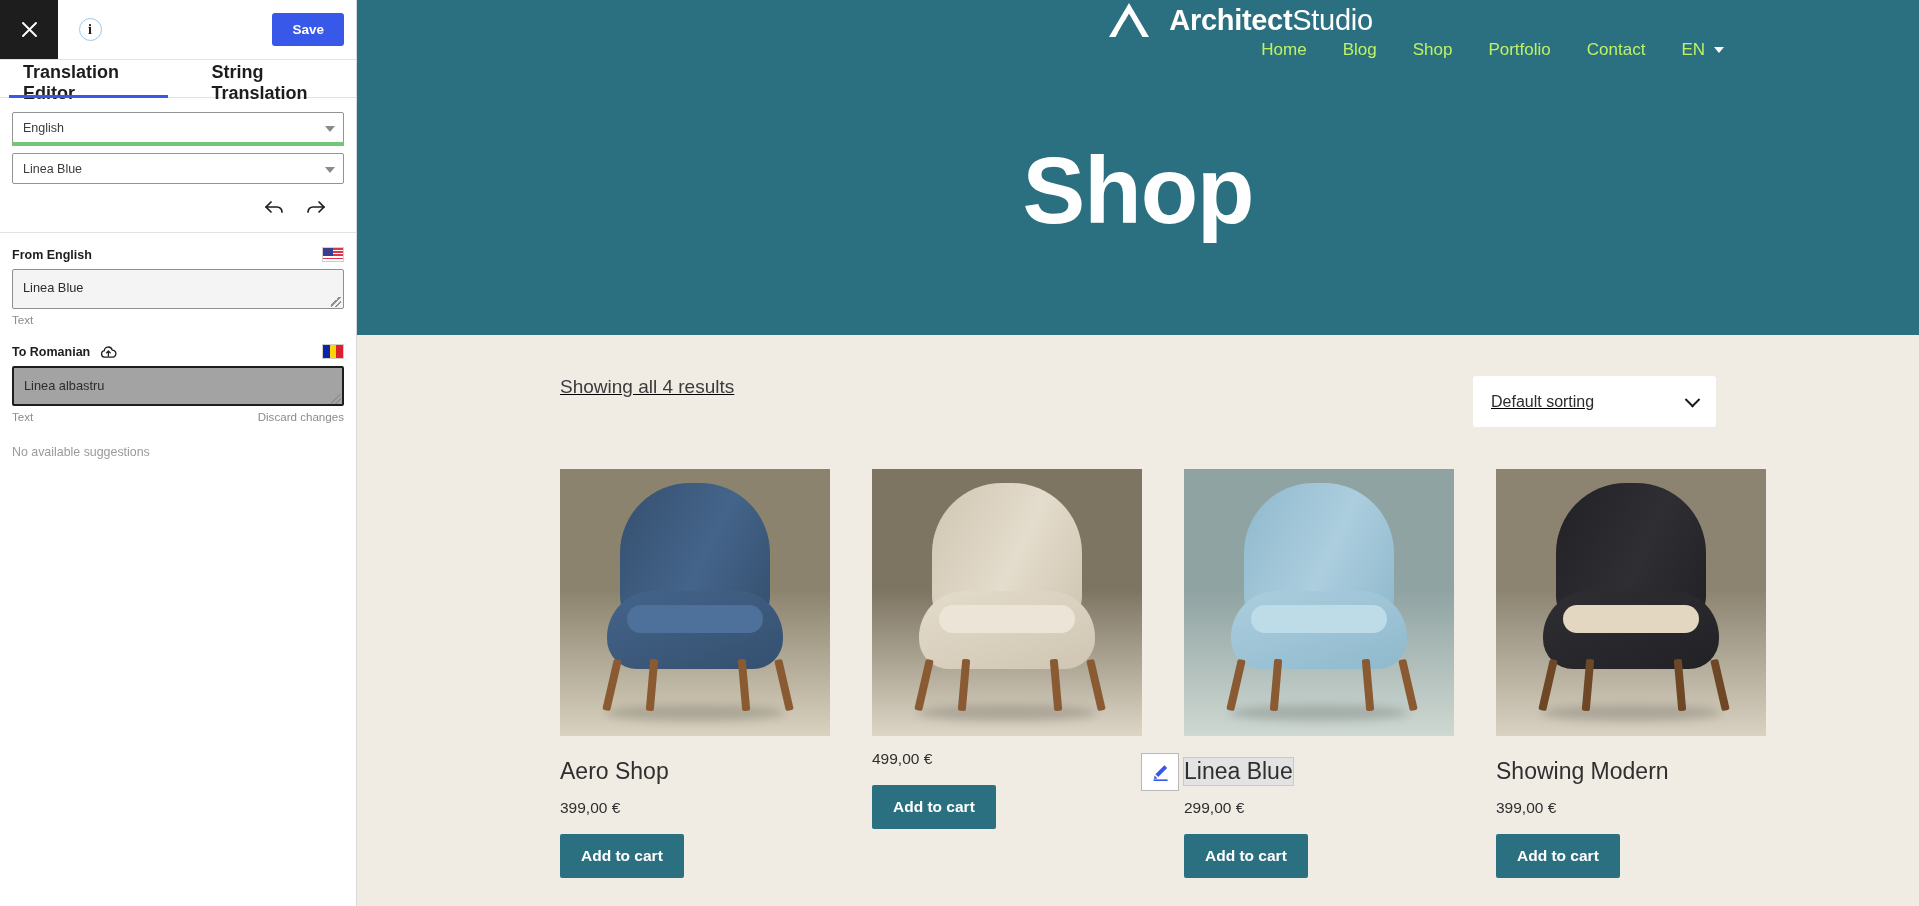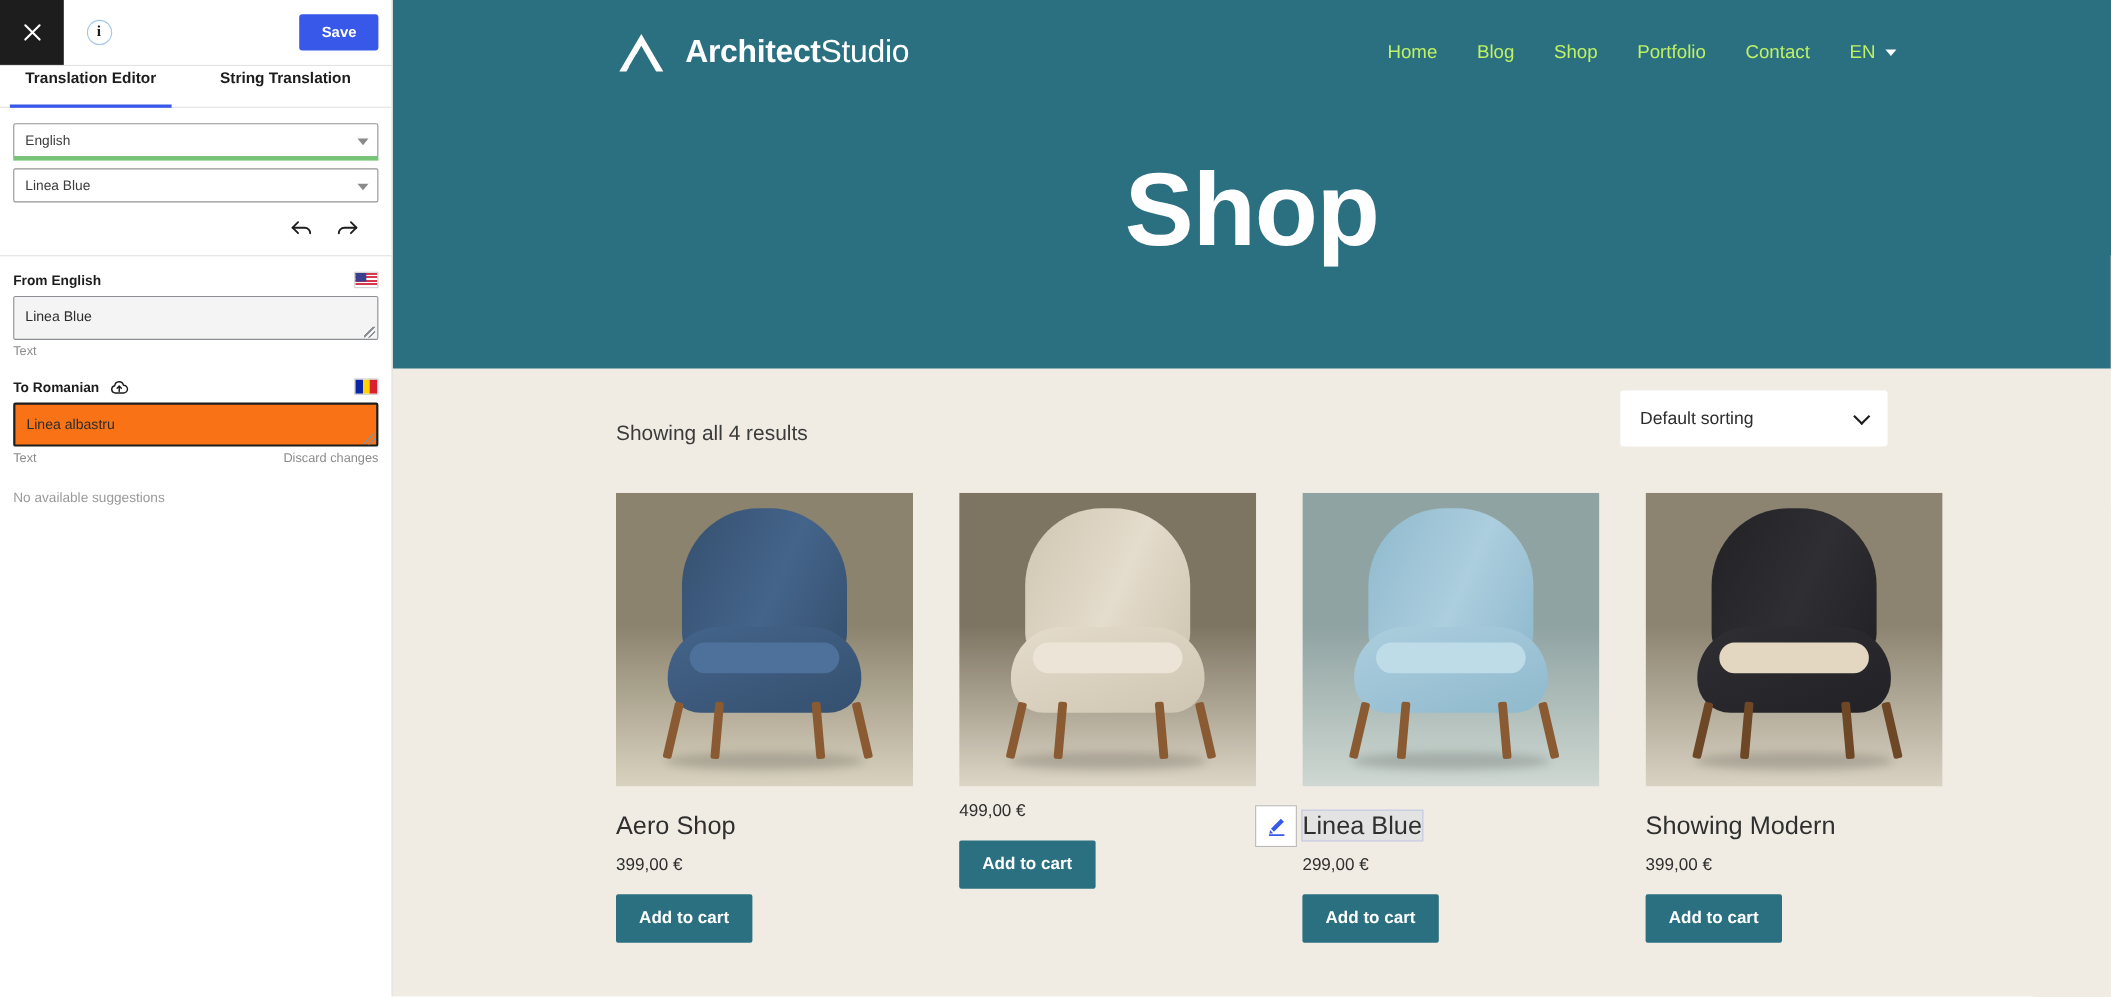--- a/index.html
+++ b/index.html
@@ -46,21 +46,21 @@
     align-self: center;
     background: #3858e9; color: #fff;
     border: none; border-radius: 3px;
     font-size: 13.5px; font-weight: 700;
     padding: 9px 20px; margin-right: 12px;
     cursor: pointer; font-family: "Liberation Sans", sans-serif;
   }
 
   .sb-tabs { display: flex; border-bottom: 1px solid #e2e2e2; height: 38px; }
   .sb-tab {
-    font-size: 14px; font-weight: bold; color: #1d1d1d;
+    font-size: 18px; font-weight: bold; color: #1d1d1d;
     padding: 0 14px; display: flex; align-items: flex-start;
     padding-top: 2px; cursor: pointer; position: relative;
     height: 100%;
   }
   .sb-tab.active::after {
     content: ""; position: absolute; left: 0; right: 0; bottom: -1px;
     height: 3px; background: #3858e9;
   }
   .sb-tab:first-child { margin-left: 9px; }
   .sb-tab:nth-child(2) { margin-left: 30px; }
@@ -133,37 +133,38 @@
     position: relative; display: block;
   }
   .ta-box { position: relative; }
   .ta-box .grip {
     position: absolute; right: 3px; bottom: 2px;
     width: 10px; height: 10px; pointer-events:none;
     background:
       linear-gradient(135deg, transparent 0 40%, #8c8f94 40% 52%, transparent 52% 66%, #8c8f94 66% 78%, transparent 78%);
   }
   .ta.focused {
-    background: #f97316; border: 2px solid #1d1d1d;
+    background: #a3a3a3; border: 2px solid #1d1d1d;
   }
   .meta-row { display: flex; align-items: center; margin-top: 4px; }
   .meta-text { font-size: 11.6px; color: #8b8b8b; }
   .meta-row .spacer { flex: 1; }
   .discard { font-size: 11.6px; color: #8b8b8b; cursor: pointer; }
   .no-sugg { font-size: 12.4px; color: #9a9a9a; margin-top: 22px; }
 
   
   .site { flex: 1; height: 906px; background: #f0ece4; overflow: hidden; position: relative; }
   .site-header {
     background: #2b7080; height: 335px;
     position: relative;
   }
   .nav {
     height: 95px; display: flex; align-items: center;
     padding: 0 0 0 203px;
+    flex-direction: column;
   }
   .brand { display: flex; align-items: center; gap: 17px; }
   .brand-text { font-size: 29px; color: #fff; font-weight: 700; letter-spacing: -0.3px; }
   .brand-text .light { font-weight: 300; }
   .nav-links {
     margin-left: auto; display: flex; align-items: center; gap: 36px;
     padding-right: 195px;
   }
   .nav-link {
     color: #bef264; font-size: 17px; text-decoration: none; cursor: pointer;
@@ -177,22 +178,23 @@
     border-top: 6.5px solid #ffffff;
   }
   .hero-title {
     text-align: center; color: #ffffff;
     font-size: 94px; font-weight: 700; letter-spacing: -1px;
     margin-top: 42px;
   }
 
   .shop-body { padding: 0 203px; }
   .shop-toolbar {
-    display: flex; align-items: flex-end;
-    padding-top: 20px;
+    display: flex; align-items: flex-start;
+    padding-top: 41px;
+    text-decoration: underline;
   }
   .results-count { font-size: 19px; color: #3b3b3b; }
   .sorting {
     margin-left: auto; width: 243px; height: 51px;
     background: #ffffff; border: none; border-radius: 3px;
     display: flex; align-items: center; padding: 0 18px;
     font-size: 16px; color: #2c2c2c; cursor: pointer;
     position: relative;
   }
   .sorting .chev {

